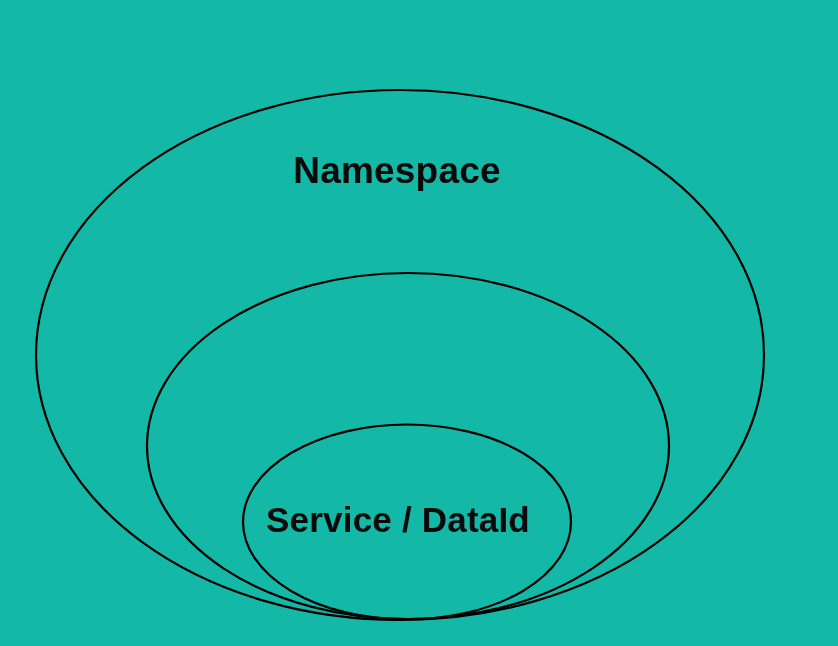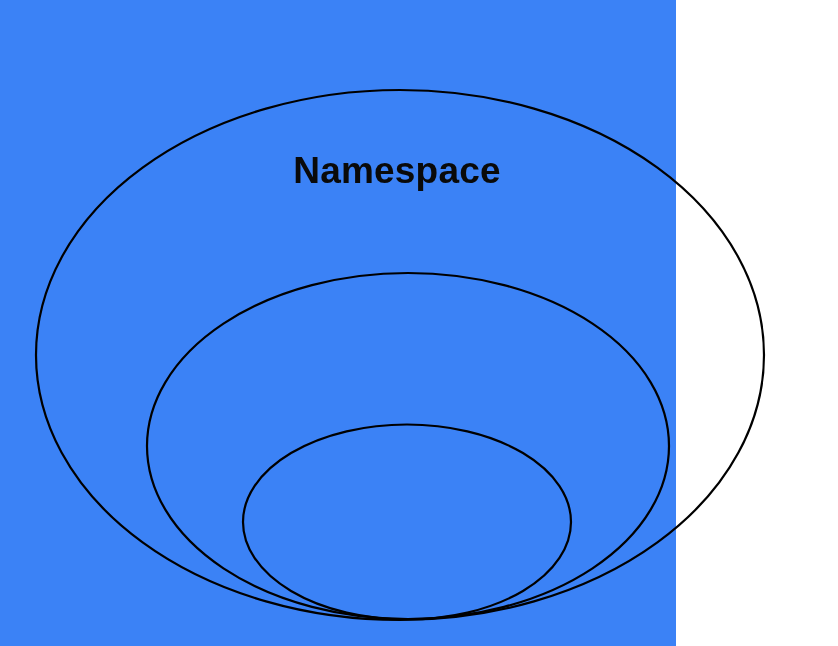--- a/index.html
+++ b/index.html
@@ -5,23 +5,23 @@
   * { margin: 0; padding: 0; box-sizing: border-box; }
   html, body {
     width: 838px;
     height: 646px;
     background: #ffffff;
     font-family: "Liberation Sans", sans-serif;
     overflow: hidden;
   }
   .diagram-canvas {
     position: relative;
-    width: 676px;
+    width: 838px;
     height: 646px;
-    background: #3b82f6;
+    background: #14b8a6;
   }
   .diagram-canvas svg {
     position: absolute;
     left: 0;
     top: 0;
     display: block;
   }
   .ellipse-label {
     position: absolute;
     transform: translate(-50%, -50%);
@@ -53,14 +53,15 @@
 
   <svg width="838" height="646" viewBox="0 0 838 646">
     <ellipse cx="400" cy="355" rx="364" ry="265" fill="none" stroke="#000000" stroke-width="2.2"></ellipse>
     <ellipse cx="408" cy="446" rx="261" ry="173" fill="none" stroke="#000000" stroke-width="2.2"></ellipse>
     <ellipse cx="407" cy="522" rx="164" ry="97.5" fill="none" stroke="#000000" stroke-width="2.2"></ellipse>
   </svg>
 
   <div class="ellipse-label label-namespace">Namespace</div>
 
 
+  <div class="ellipse-label label-service">Service / DataId</div>
 
 </div>
 
 </body></html>

